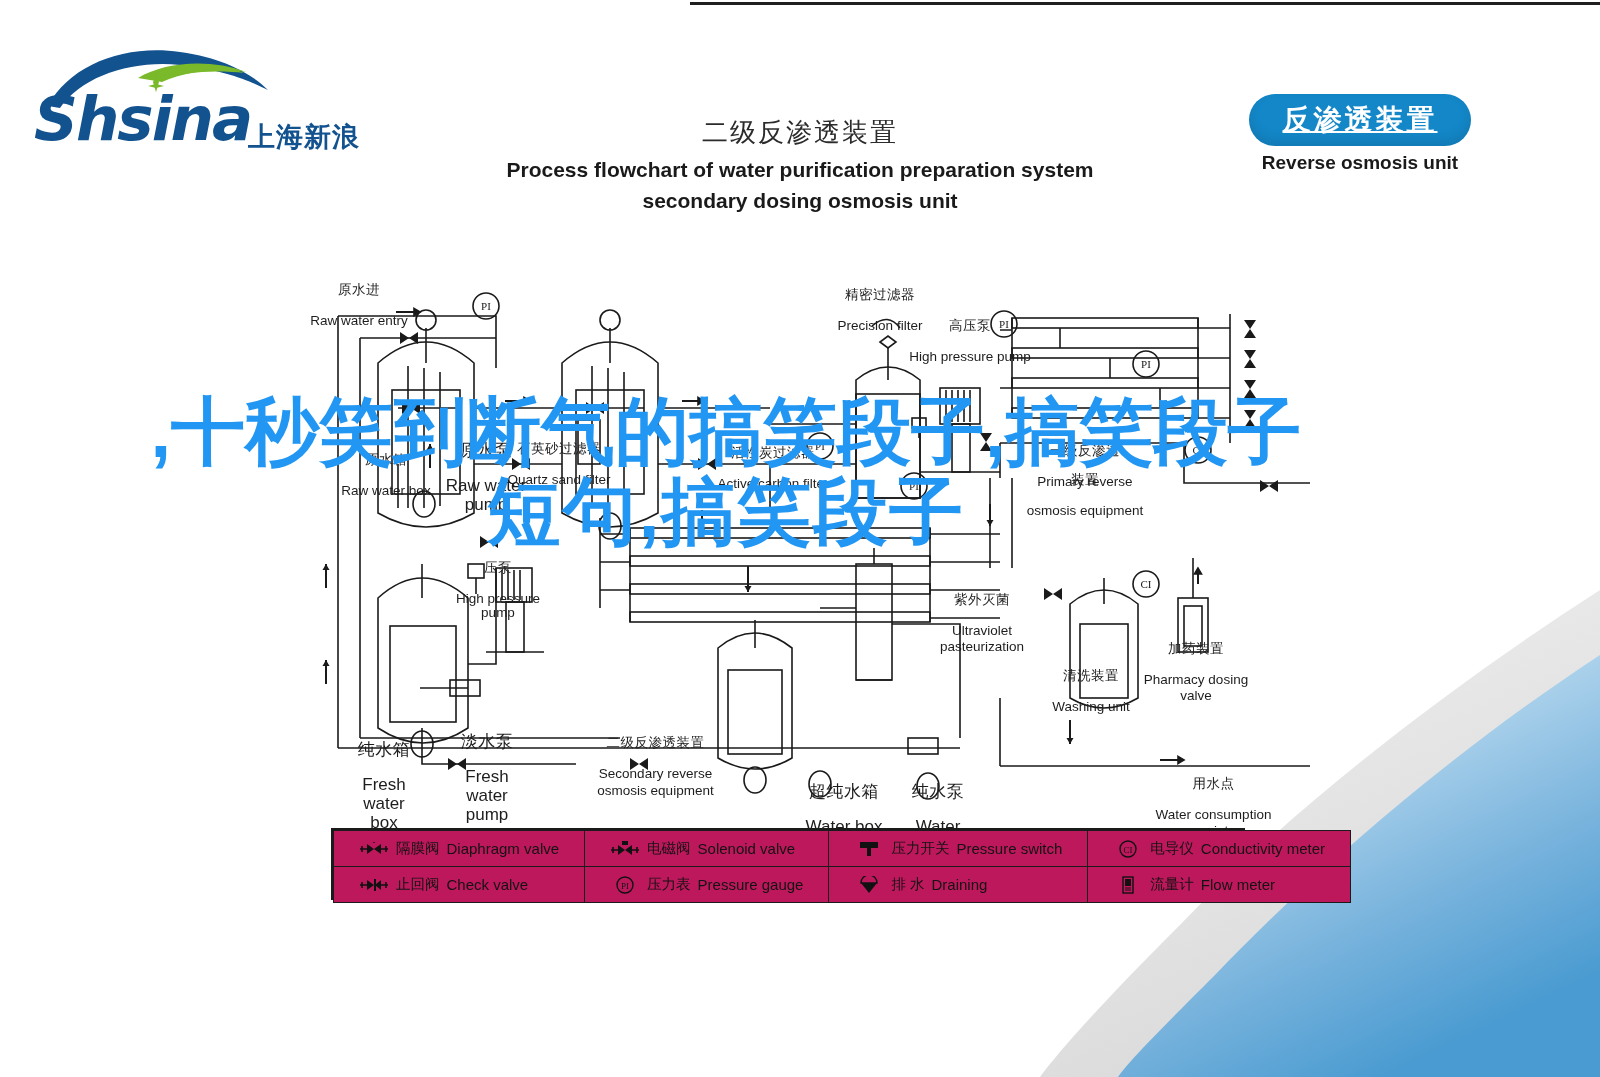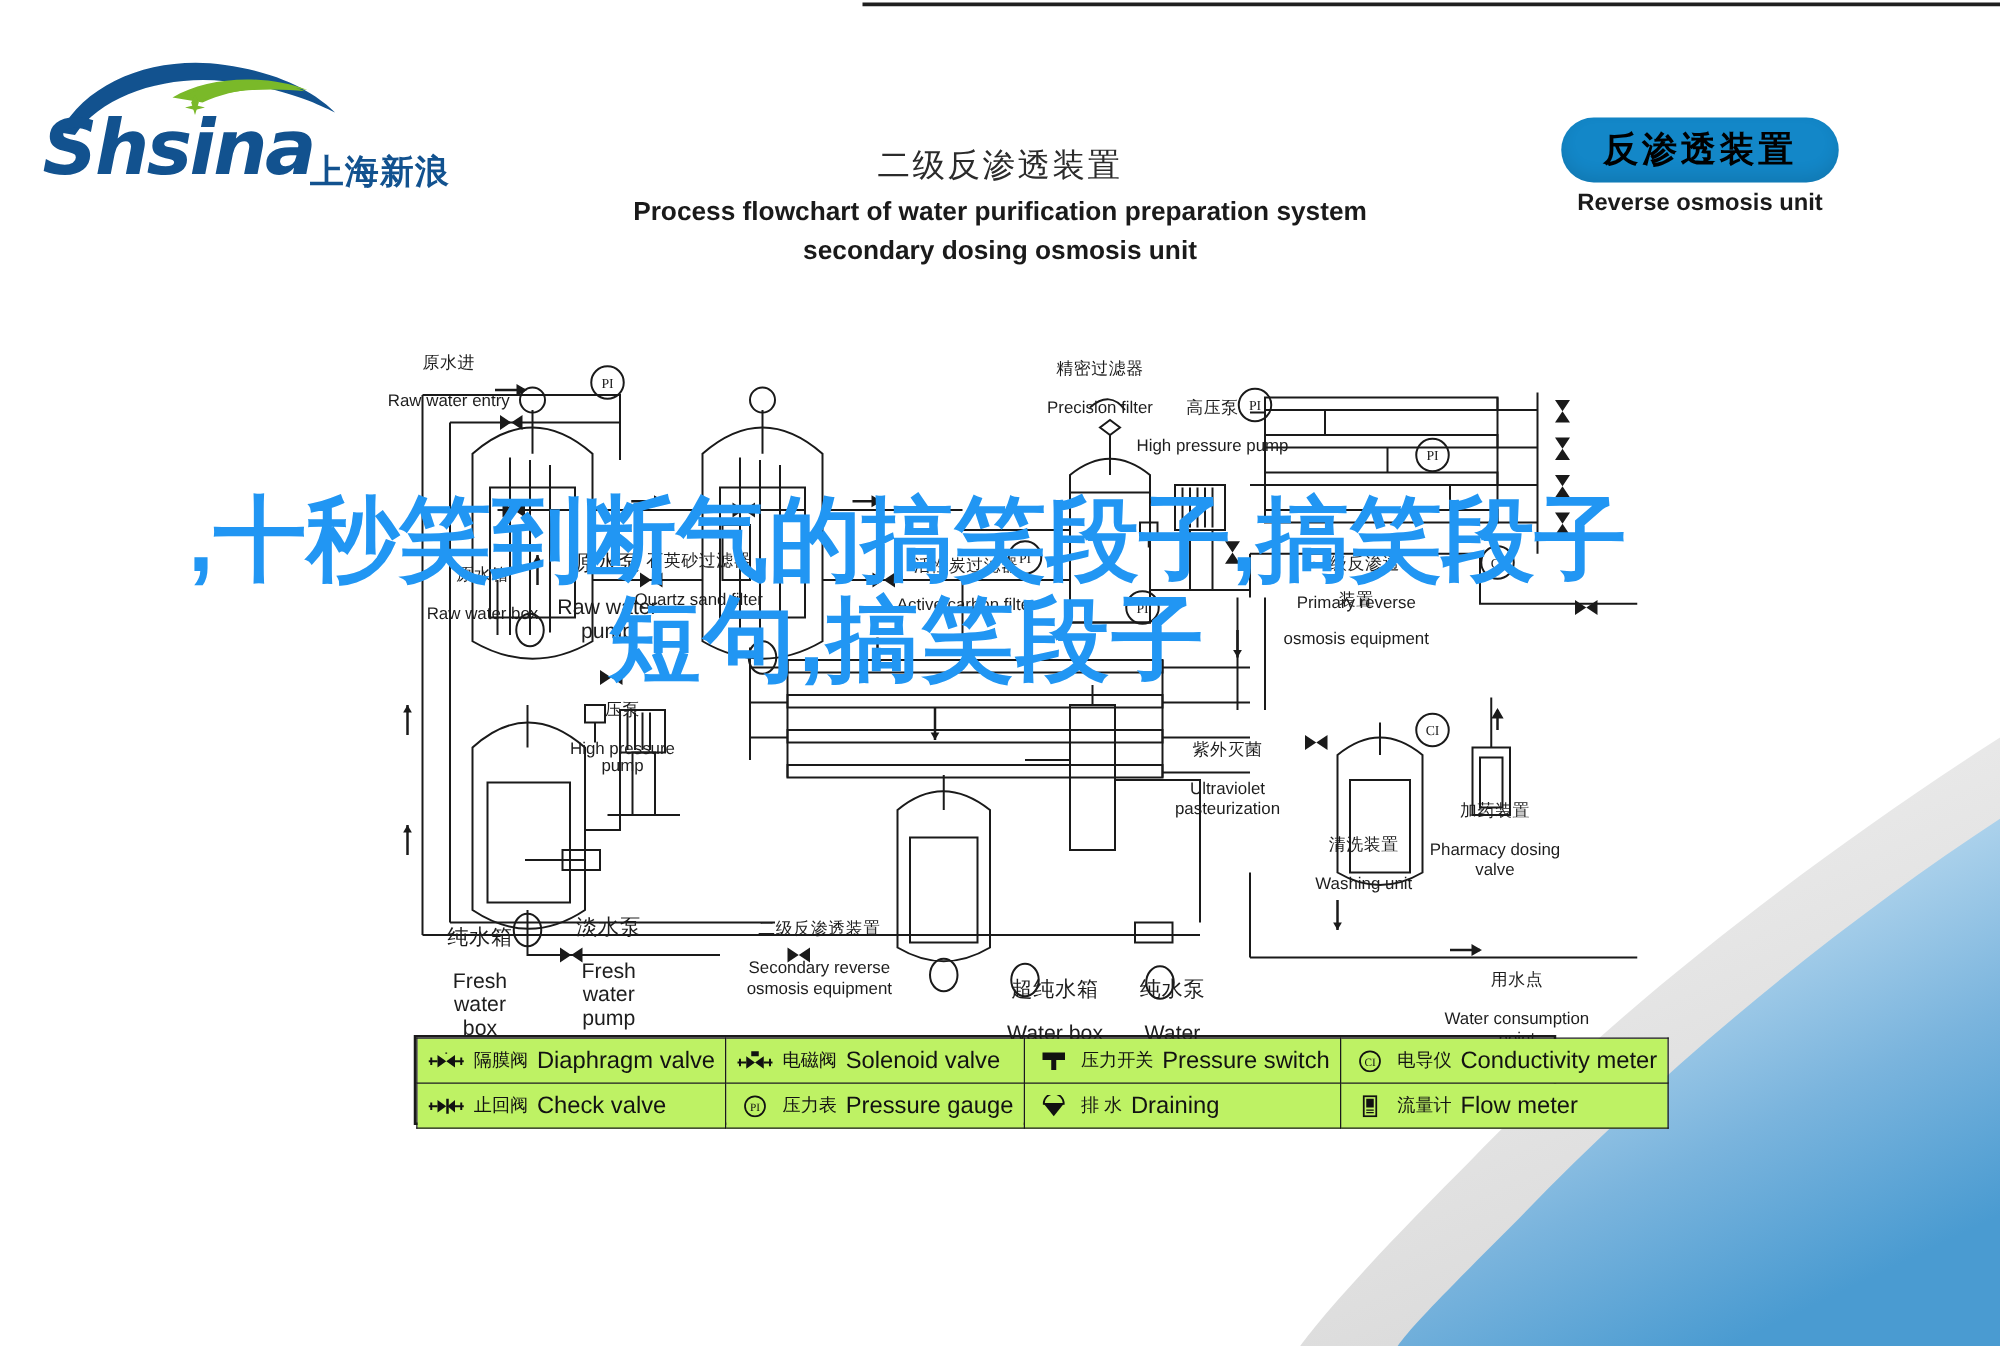--- a/index.html
+++ b/index.html
@@ -54,21 +54,21 @@
   }
 
   
   .badge { position:absolute; left:1249px; top:94px; width:222px; text-align:center; }
   .badge-pill {
     background:#1387c8; border-radius:27px; height:52px;
     display:flex; align-items:center; justify-content:center;
     box-shadow:inset 0 -6px 12px rgba(0,0,0,.10);
   }
   .badge-pill span {
-    color:#000000; font-size:28px; font-weight:bold; letter-spacing:3px;
+    color:#ffffff; font-size:28px; font-weight:bold; letter-spacing:3px;text-decoration:underline;
   }
   .badge-en {
     margin-top:6px; font-size:19px; font-weight:bold; color:#1a1a1a;
   }
 
   
   .diagram { position:absolute; left:300px; top:268px; width:1010px; height:560px; }
   .diagram svg { display:block; }
 
   
@@ -77,27 +77,27 @@
   .dlbl .en { font-size:13.5px; display:block;margin-top:16px; }
   .dlbl.small .cn, .dlbl.small .en { font-size:17px; }
 
   
   .legend {
     position:absolute; left:331px; top:828px; width:914px; height:72px;
     border:2px solid #1a1a1a; border-collapse:collapse;
   }
   .legend table { width:100%; height:100%; border-collapse:collapse; }
   .legend td {
-    background:#bef264; border:1.5px solid #1a1a1a;
-    padding:0 8px; width:25%; height:36px; vertical-align:middle;
+    background:#be185d; border:1.5px solid #1a1a1a;
+    padding:0 25px; width:25%; height:36px; vertical-align:middle;
   }
   .lg-cell { display:flex; align-items:center; gap:7px; }
   .lg-ico { width:30px; flex:0 0 30px; display:flex; align-items:center; justify-content:center; }
   .lg-cn { font-size:14.5px; color:#121212; white-space:nowrap; }
-  .lg-en { font-size:19px; color:#121212; white-space:nowrap; }
+  .lg-en { font-size:15px; color:#121212; white-space:nowrap; }
 
   
   .overlay {
     position:absolute; left:0; top:392px; width:1452px;
     text-align:center; z-index:40; pointer-events:none;
   }
   .overlay .ln {
     font-size:74px; font-weight:bold; color:#2196f3;
     letter-spacing:1px; line-height:1.08; white-space:nowrap;
   }

